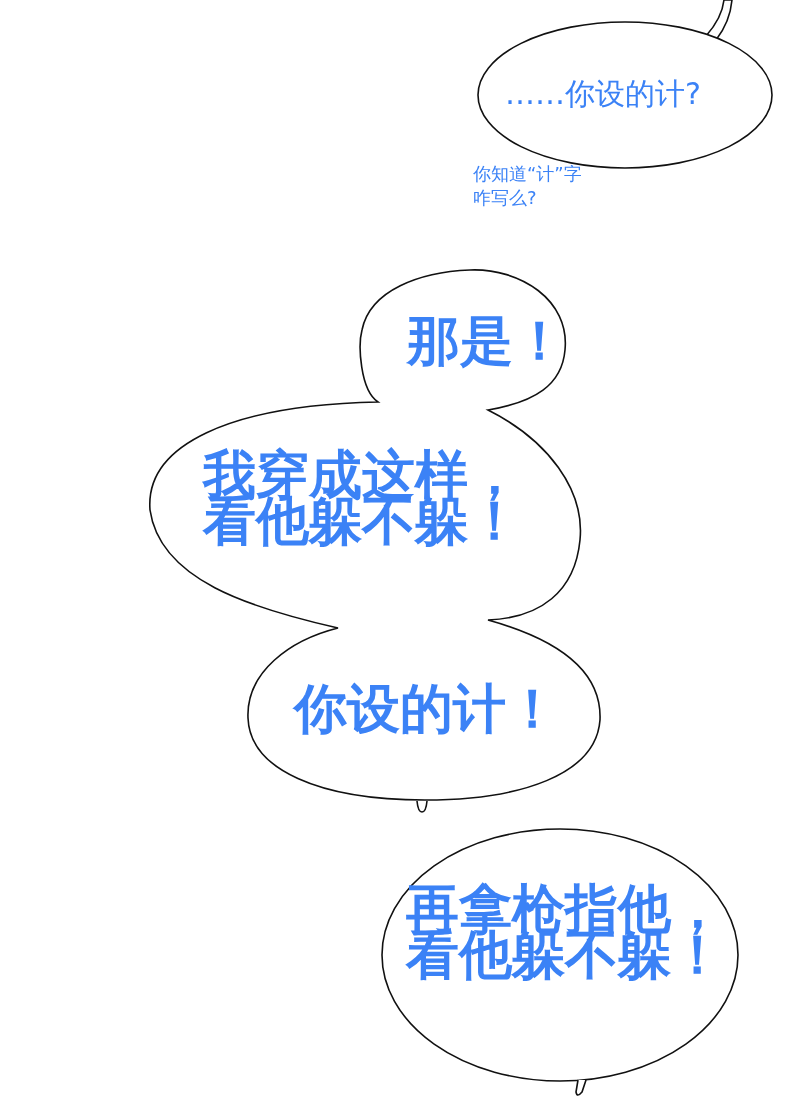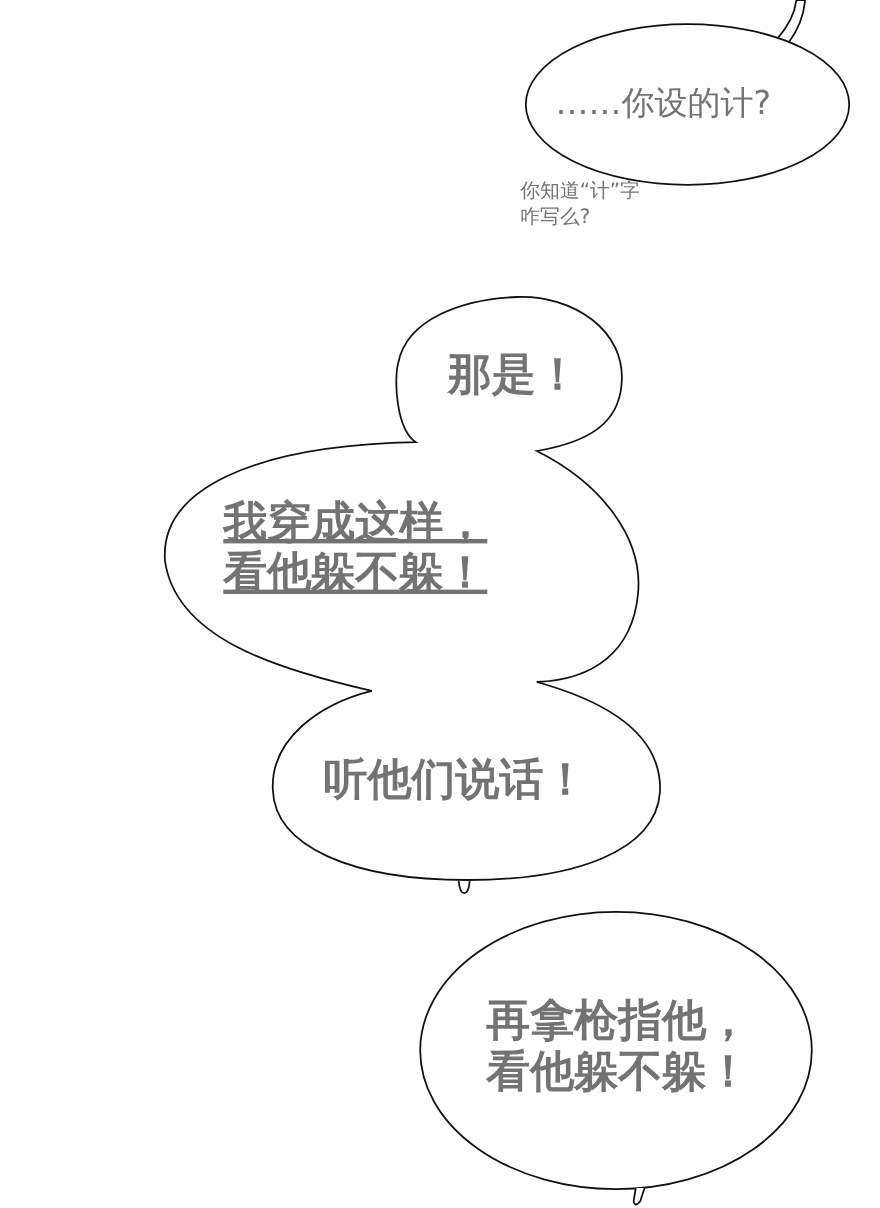--- a/index.html
+++ b/index.html
@@ -1,23 +1,23 @@
 <!DOCTYPE html>
 <html><head>
 <meta charset="utf-8">
 <style>
   html, body { margin: 0; padding: 0; background: #ffffff; }
   body { width: 800px; height: 1098px; position: relative; overflow: hidden; }
   .canvas { position: absolute; left: 0; top: 0; width: 800px; height: 1098px; }
   svg.bubbles { position: absolute; left: 0; top: 0; width: 800px; height: 1098px; }
   .bubble-outline { fill: #ffffff; stroke: #111111; stroke-width: 1.6; }
   .tail { fill: #ffffff; stroke: #111111; stroke-width: 1.6; }
-  .txt { position: absolute; color: #737373; white-space: nowrap; font-family: "DejaVu Sans", "Liberation Sans", sans-serif; }
+  .txt { position: absolute; color: #3b82f6; white-space: nowrap; font-family: "DejaVu Sans", "Liberation Sans", sans-serif; }
   .thin { font-weight: normal; font-size: 30px; letter-spacing: 0px; }
-  .bold { font-weight: bold; font-size: 40px; line-height: 46px; }
+  .bold { font-weight: bold; font-size: 53px; line-height: 46px; }
   .aside { font-weight: normal; font-size: 18px; line-height: 24px; }
 </style>
 </head>
 <body>
 
 <div class="canvas">
   <svg class="bubbles" viewBox="0 0 800 1098">
 
     <path class="tail" d="M706 36 Q722 18 724 0 L732 0 Q730 22 716 40 Z"></path>
 
@@ -50,26 +50,26 @@
 
   <div class="txt aside" style="left:473px; top:138px;margin-top:24px;">
     <div>你知道“计”字</div>
     <div>咋写么?</div>
   </div>
 
   <div class="txt bold" style="left:407px; top:318px;">
     <span>那是！</span>
   </div>
 
-  <div class="txt bold" style="left:203px; top:452px;text-decoration:underline;">
+  <div class="txt bold" style="left:203px; top:452px;">
     <div>我穿成这样，</div>
     <div>看他躲不躲！</div>
   </div>
 
   <div class="txt bold" style="left:294px; top:686px;">
-    <span>听他们说话！</span>
+    <span>你设的计！</span>
   </div>
 
-  <div class="txt bold" style="left:442px; top:886px;margin-top:19px;">
+  <div class="txt bold" style="left:406px; top:886px;">
     <div>再拿枪指他，</div>
     <div>看他躲不躲！</div>
   </div>
 </div>
 
 </body></html>

